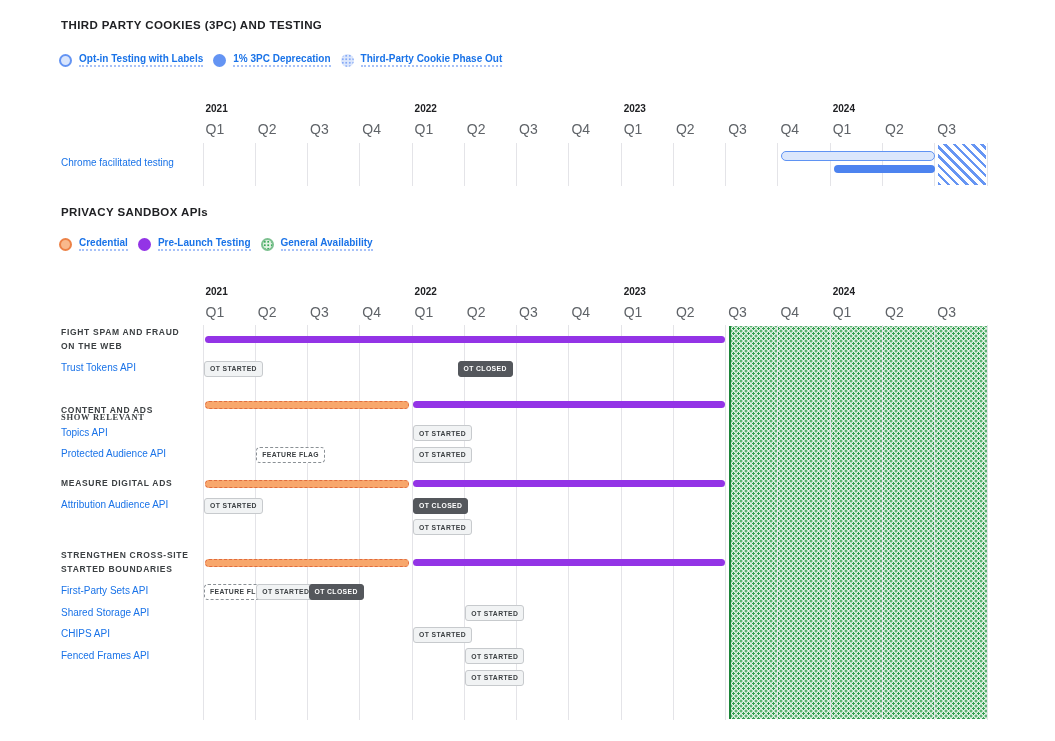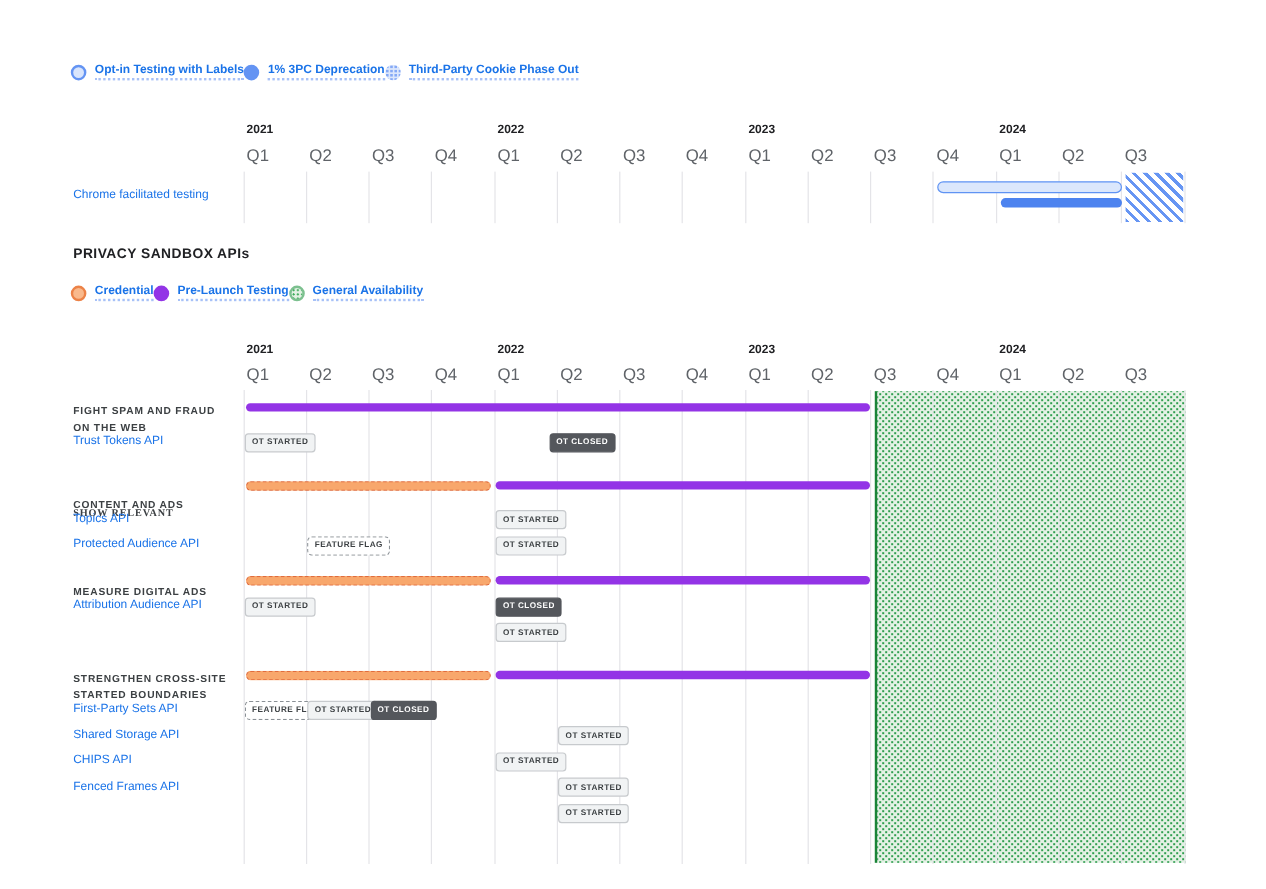--- a/index.html
+++ b/index.html
@@ -1,51 +1,52 @@
 <!DOCTYPE html>
 <html><head>
 <meta charset="utf-8">
 <style>
   html,body{margin:0;padding:0;background:#fff;}
   body{width:1055px;height:741px;position:relative;font-family:"Liberation Sans",sans-serif;overflow:hidden;}
   #canvas{position:absolute;left:0;top:0;width:1055px;height:741px;}
   .sec-title{position:absolute;font-size:11.5px;font-weight:700;color:#202124;letter-spacing:0.4px;white-space:nowrap;}
-  .legend{position:absolute;display:flex;gap:0;align-items:center;}
+  .legend{position:absolute;display:flex;gap:10px;align-items:center;}
   .lg-item{display:flex;align-items:center;gap:7px;cursor:pointer;}
   .lg-label{font-size:10px;font-weight:700;color:#1a73e8;border-bottom:2px dotted #a7c1f7;padding-bottom:1px;white-space:nowrap;}
   .sw{width:13px;height:13px;border-radius:50%;box-sizing:border-box;flex:none;}
   .sw.outline-blue{background:#d9e5fc;border:2px solid #6494f3;}
   .sw.solid-blue{background:#6494f3;}
   .sw.hatch-blue{background-color:#dce7fc;background-image:radial-gradient(#85a9f6 1px,transparent 1.1px);background-size:3.5px 3.5px;}
   .sw.outline-orange{background:#f9b98c;border:2px solid #ec8247;}
   .sw.solid-purple{background:#9334e6;}
   .sw.dot-green{background-color:#e3f1e4;background-image:radial-gradient(#34a853 0.9px,transparent 1px);background-size:3.5px 3.5px;border:2px solid #7cc08f;}
   .year-lb{position:absolute;font-size:10px;font-weight:700;color:#202124;white-space:nowrap;}
   .q-lb{position:absolute;font-size:14px;font-weight:500;color:#5f6368;white-space:nowrap;}
   .grid{position:absolute;width:1px;background:#e4e4e8;}
   .region{position:absolute;}
   .region.hatch-blue{background:repeating-linear-gradient(45deg,#6695f3 0 2.5px,#ffffff 2.5px 6.5px);}
   .region.dot-green{background-color:#e4f1e5;background-image:radial-gradient(#2f9e4f 1.05px,transparent 1.2px),radial-gradient(#2f9e4f 1.05px,transparent 1.2px);background-size:5px 5px;background-position:0 0,2.5px 2.5px;border-left:2.5px solid #1b8438;}
   .bar{position:absolute;height:7px;border-radius:4px;}
   .bar.purple{background:#9334e6;}
   .bar.orange{background:#f8a76c;border:1px dashed #e06c3e;box-sizing:border-box;height:8px;}
   .bar.outline-blue{background:#dbe7fc;border:1.5px solid #5f93f3;box-sizing:border-box;height:10px;border-radius:5px;}
   .bar.solid-blue{background:#4d83ef;height:8px;}
-  .grp-h{position:absolute;font-size:8.5px;font-weight:600;color:#3c4043;letter-spacing:0.7px;line-height:13.5px;white-space:nowrap;margin-top:10px;}
+  .grp-h{position:absolute;font-size:8.5px;font-weight:600;color:#3c4043;letter-spacing:0.7px;line-height:13.5px;white-space:nowrap;}
   .api-label{position:absolute;font-size:10px;color:#1a73e8;line-height:13px;white-space:pre-line;cursor:pointer;}
   .row-label{position:absolute;font-size:10px;color:#1a73e8;white-space:nowrap;cursor:pointer;}
   .badge{position:absolute;display:inline-flex;align-items:center;height:14px;padding:0 5px;font-size:6.8px;font-weight:700;letter-spacing:0.4px;border-radius:3px;white-space:nowrap;}
   .badge.light{background:#f1f3f4;border:1px solid #c7cacd;color:#3c4043;}
   .badge.dark{background:#54575c;border:1px solid #54575c;color:#fff;}
   .badge.flag{background:#fff;border:1px dashed #8a9095;color:#3c4043;border-radius:4px;}
 </style>
 </head>
 <body>
 
 <div id="canvas">
+  <div class="sec-title" style="left:61px;top:19px">THIRD PARTY COOKIES (3PC) AND TESTING</div>
   <div class="legend" id="legend0" style="left:59px;top:53px">
       <div class="lg-item">
         <div class="sw outline-blue"></div>
         <div class="lg-label">Opt-in Testing with Labels</div>
       </div>
       <div class="lg-item">
         <div class="sw solid-blue"></div>
         <div class="lg-label">1% 3PC Deprecation</div>
       </div>
       <div class="lg-item">

